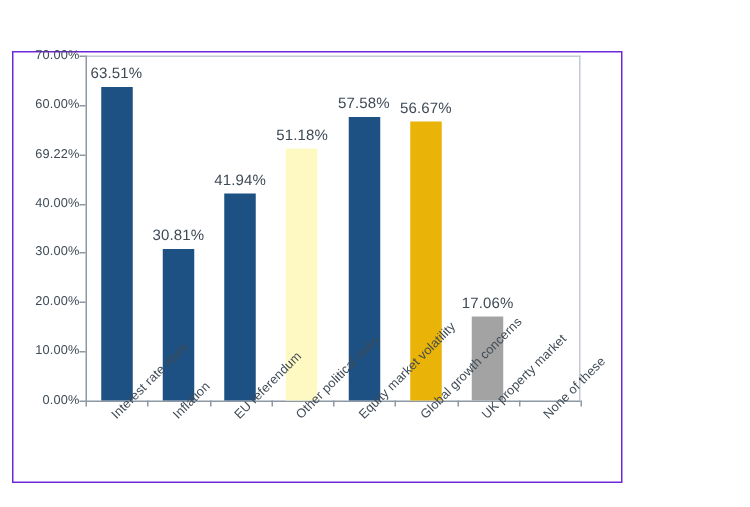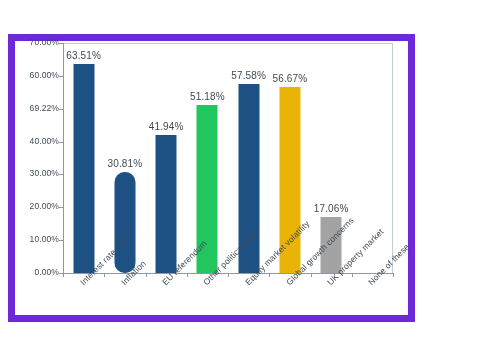--- a/index.html
+++ b/index.html
@@ -15,21 +15,21 @@
     overflow: hidden;
   }
 
   
   #chart-frame {
     position: absolute;
     left: 8px;
     top: 34px;
     width: 407px;
     height: 288px;
-    border: 7px solid #6d28d9;
+    border: 1px solid #6d28d9;
     background: #ffffff;
     box-sizing: border-box;
   }
 
   
   #plot-area {
     position: absolute;
     left: 48px;           
     top: 2px;
     width: 330px;
@@ -189,31 +189,31 @@
         <div class="y-tick-mark"></div>
       </div>
     </div>
   <div id="plot-area">
       <div class="bar-slot" style="left: 0px; width: 41.25px;">
         <div class="bar" title="Interest rate rises 63.51%" style="height: 208.676px; background-color: rgb(29, 81, 131);">
           <span class="bar-value">63.51%</span>
         </div>
       </div>
       <div class="bar-slot" style="left: 41.25px; width: 41.25px;">
-        <div class="bar" title="Inflation 30.81%" style="height: 101.233px; background-color: rgb(29, 81, 131); border-radius: 10px;">
+        <div class="bar" title="Inflation 30.81%" style="height: 101.233px; background-color: rgb(29, 81, 131);">
           <span class="bar-value">30.81%</span>
         </div>
       </div>
       <div class="bar-slot" style="left: 82.5px; width: 41.25px;">
         <div class="bar" title="EU referendum 41.94%" style="height: 137.803px; background-color: rgb(29, 81, 131);">
           <span class="bar-value">41.94%</span>
         </div>
       </div>
       <div class="bar-slot" style="left: 123.75px; width: 41.25px;">
-        <div class="bar" title="Other political risks 51.18%" style="height: 168.163px; background-color: #22c55e;">
+        <div class="bar" title="Other political risks 51.18%" style="height: 168.163px; background-color: #fef9c3;">
           <span class="bar-value">51.18%</span>
         </div>
       </div>
       <div class="bar-slot" style="left: 165px; width: 41.25px;">
         <div class="bar" title="Equity market volatility 57.58%" style="height: 189.191px; background-color: rgb(29, 81, 131);">
           <span class="bar-value">57.58%</span>
         </div>
       </div>
       <div class="bar-slot" style="left: 206.25px; width: 41.25px;">
         <div class="bar" title="Global growth concerns 56.67%" style="height: 186.201px; background-color: #eab308;">

